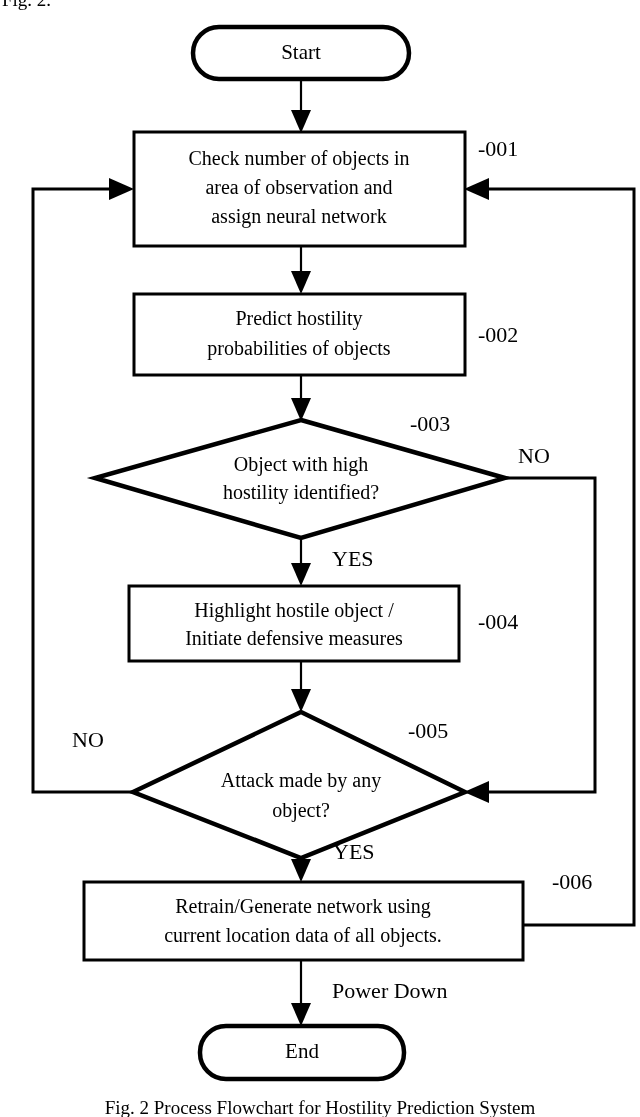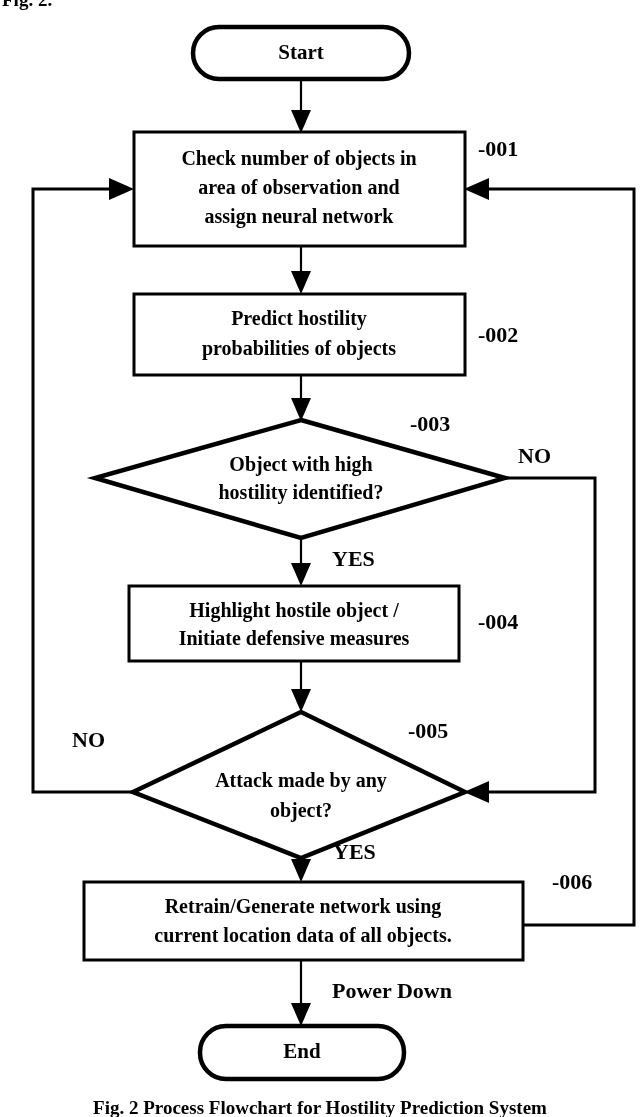--- a/index.html
+++ b/index.html
@@ -12,21 +12,20 @@
     height: 1117px;
     font-family: "Liberation Serif", "DejaVu Serif", serif;
     color: #000000;
     overflow: hidden;
     position: relative;
   }
   #figure-root {
     position: relative;
     width: 640px;
     height: 785px;
-    font-weight: bold;
   }
   svg.flowchart {
     position: absolute;
     top: 0;
     left: 0;
     width: 640px;
     height: 1117px;
     display: block;
   }
   .shape-stroke {

